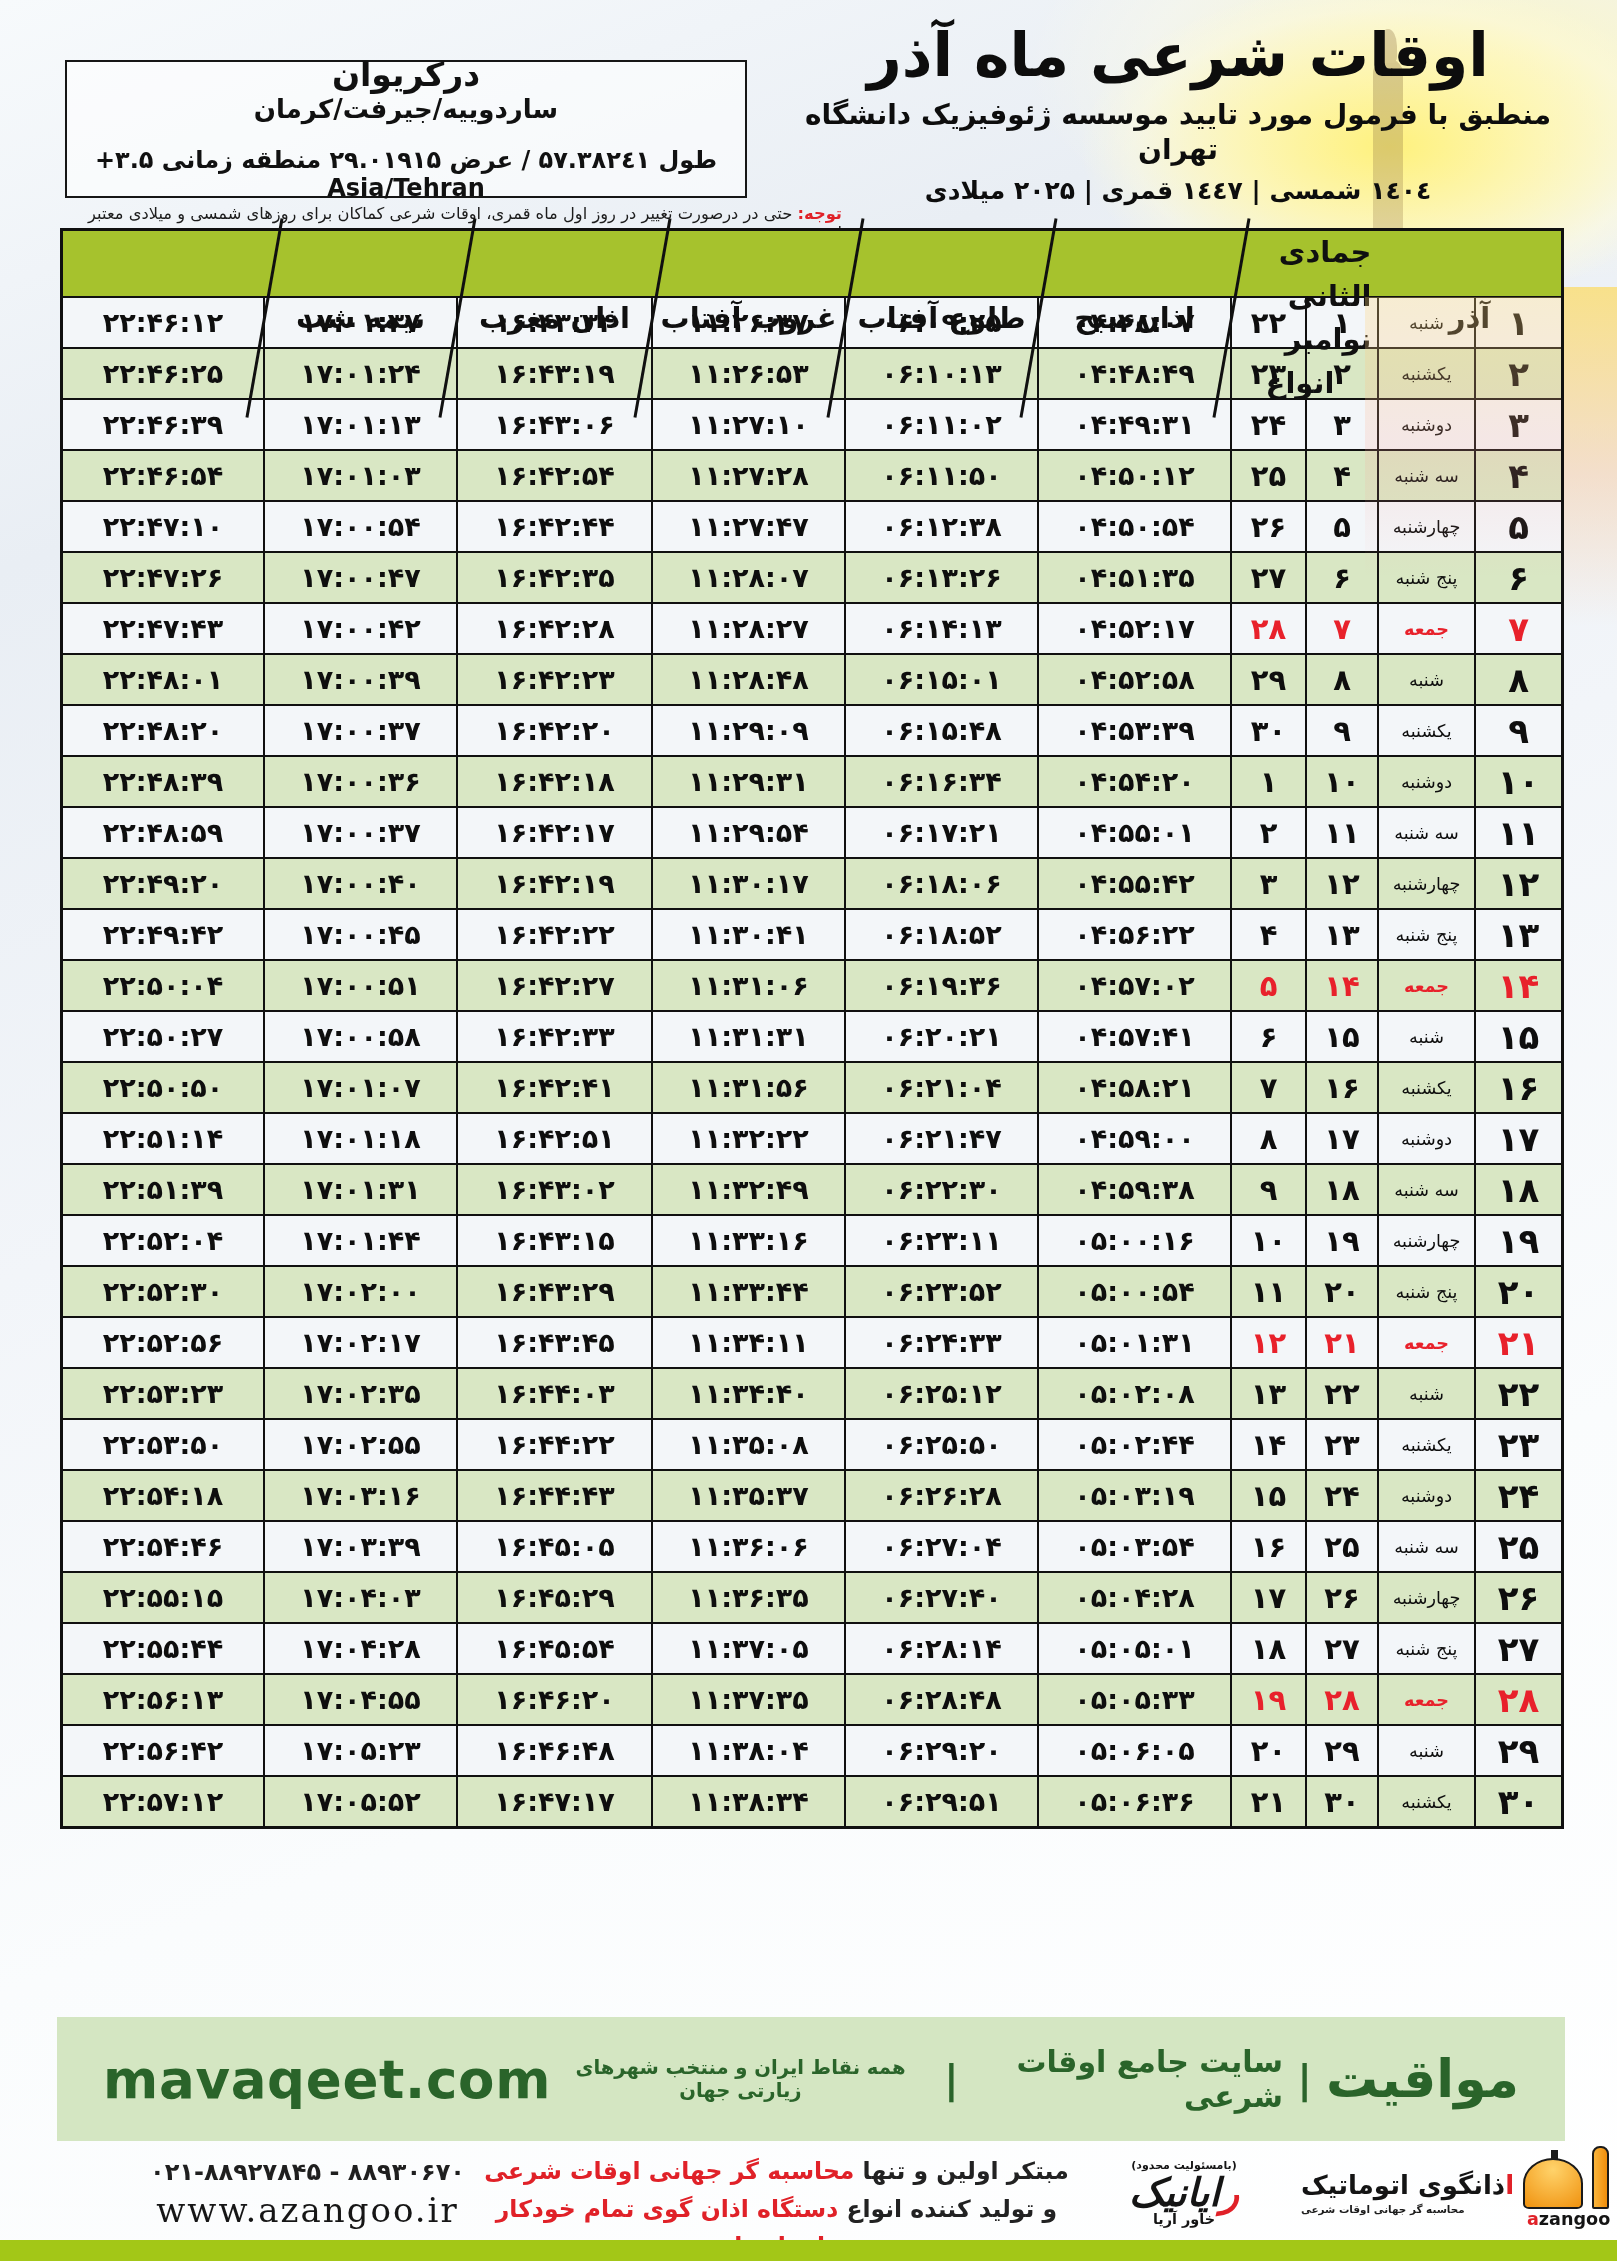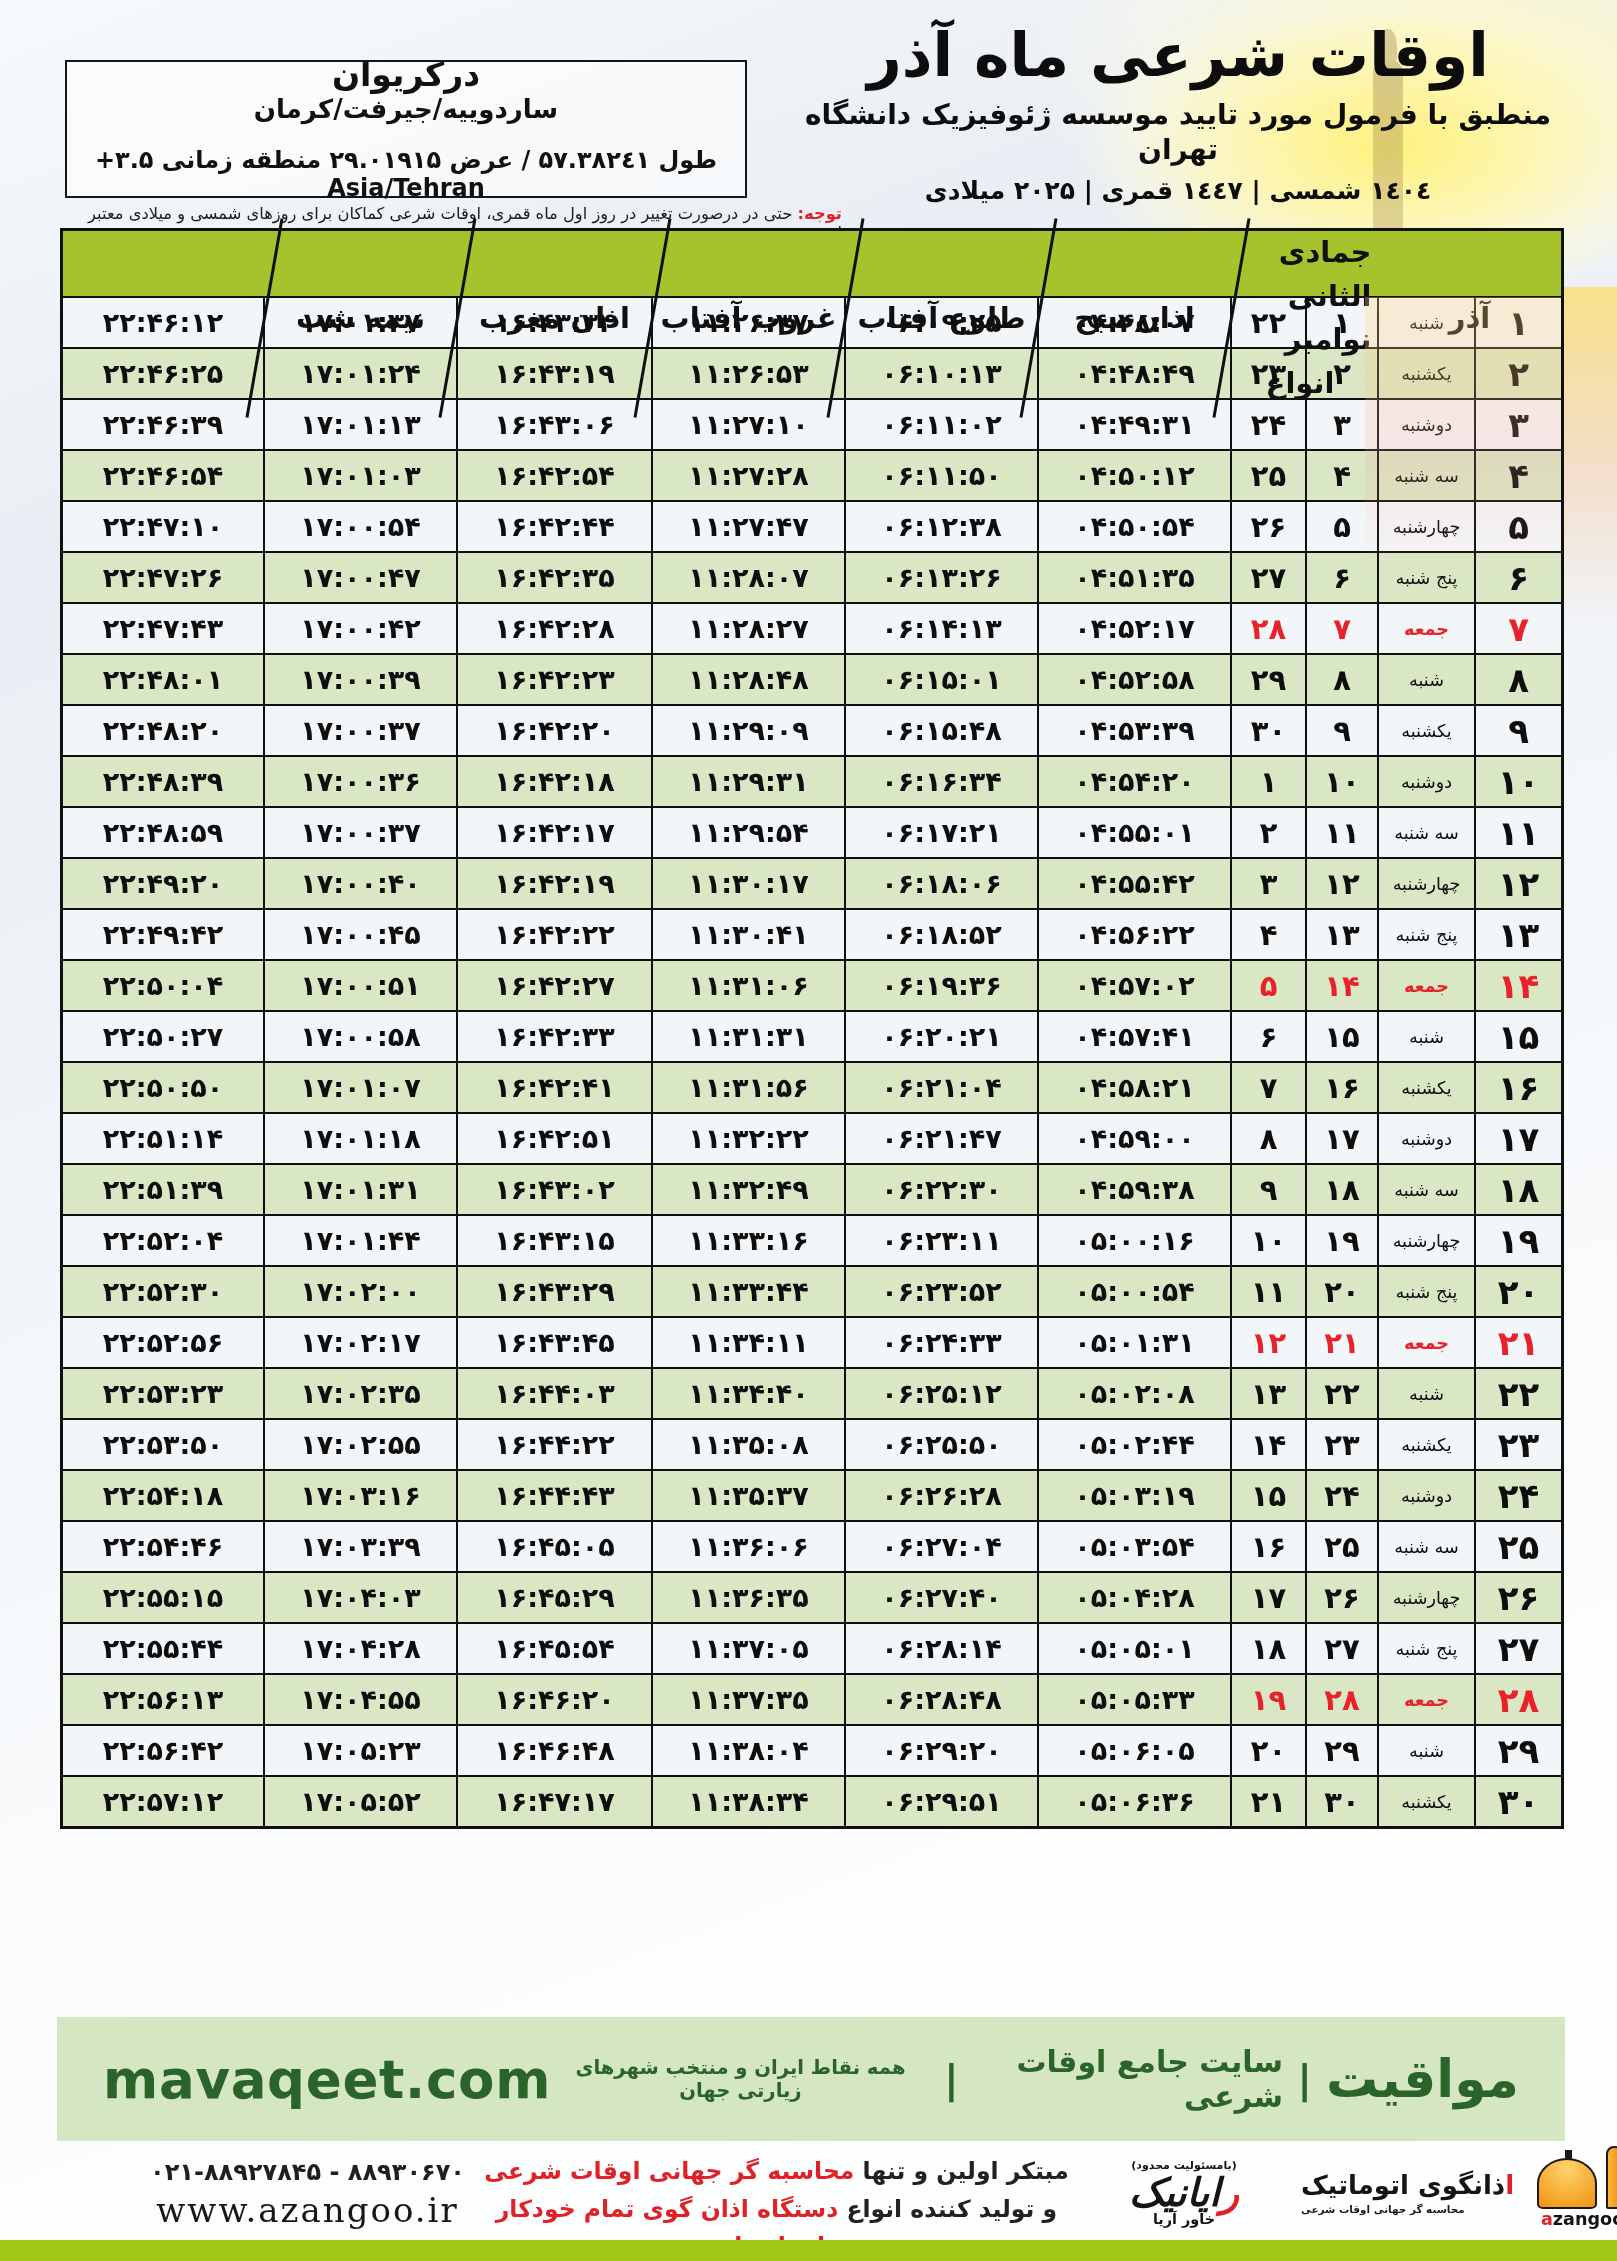--- a/index.html
+++ b/index.html
@@ -77,21 +77,21 @@
   .ft-phone-line{font-size:24px;font-weight:bold;letter-spacing:1.3px;}
   .ft-site{font-size:34px;font-family:"DejaVu Serif",serif;margin-top:3.9px;letter-spacing:2px;color:#161616;}
   .ft-center{position:absolute;left:483px;top:2153px;width:587px;direction:rtl;text-align:center;
              font-size:23.5px;font-weight:bold;color:#222;line-height:1.6;}
   .ft-center .red{color:#e02128;}
   .rayanik{position:absolute;left:1096px;top:2159px;width:176px;direction:rtl;text-align:center;color:#141414;}
   .rayanik-note{font-size:11px;font-weight:bold;}
   .rayanik-name{font-size:39px;font-weight:bold;line-height:1.1;font-style:italic;}
   .rayanik-name .red{color:#e02128;}
   .rayanik-sub{font-size:14.4px;font-weight:bold;margin-top:-3.9px;}
-  .azangoo{position:absolute;right:36px;top:2153px;width:281px;display:flex;align-items:flex-start;gap:23px;direction:ltr;}
+  .azangoo{position:absolute;right:36px;top:2153px;width:281px;display:flex;align-items:flex-start;gap:9px;direction:ltr;}
   .az-texts{direction:rtl;text-align:left;margin-top:17px;}
   .az-fa{font-size:26px;font-weight:bold;color:#141414;white-space:nowrap;}
   .az-fa .red{color:#e02128;}
   .az-sub{font-size:10.4px;font-weight:bold;color:#1c1c1c;margin-top:2.6px;}
   .az-icon{position:relative;width:98px;height:72px;flex:none;}
   .az-dome{position:absolute;left:0;bottom:15.7px;width:60px;height:51px;border:2px solid #1a1a1a;
            background:radial-gradient(circle at 50% 20%,#ffd36b,#f0920f);border-radius:50% 50% 10% 10%;}
   .az-dome:before{content:"";position:absolute;top:-10.4px;left:26px;width:6.5px;height:10.4px;background:#1a1a1a;}
   .az-minaret{position:absolute;right:11.7px;bottom:15.7px;width:17px;height:63px;border:2px solid #1a1a1a;
               background:linear-gradient(90deg,#f9b53c,#ef8d0c);border-radius:7.8px 7.8px 2px 2px;}

